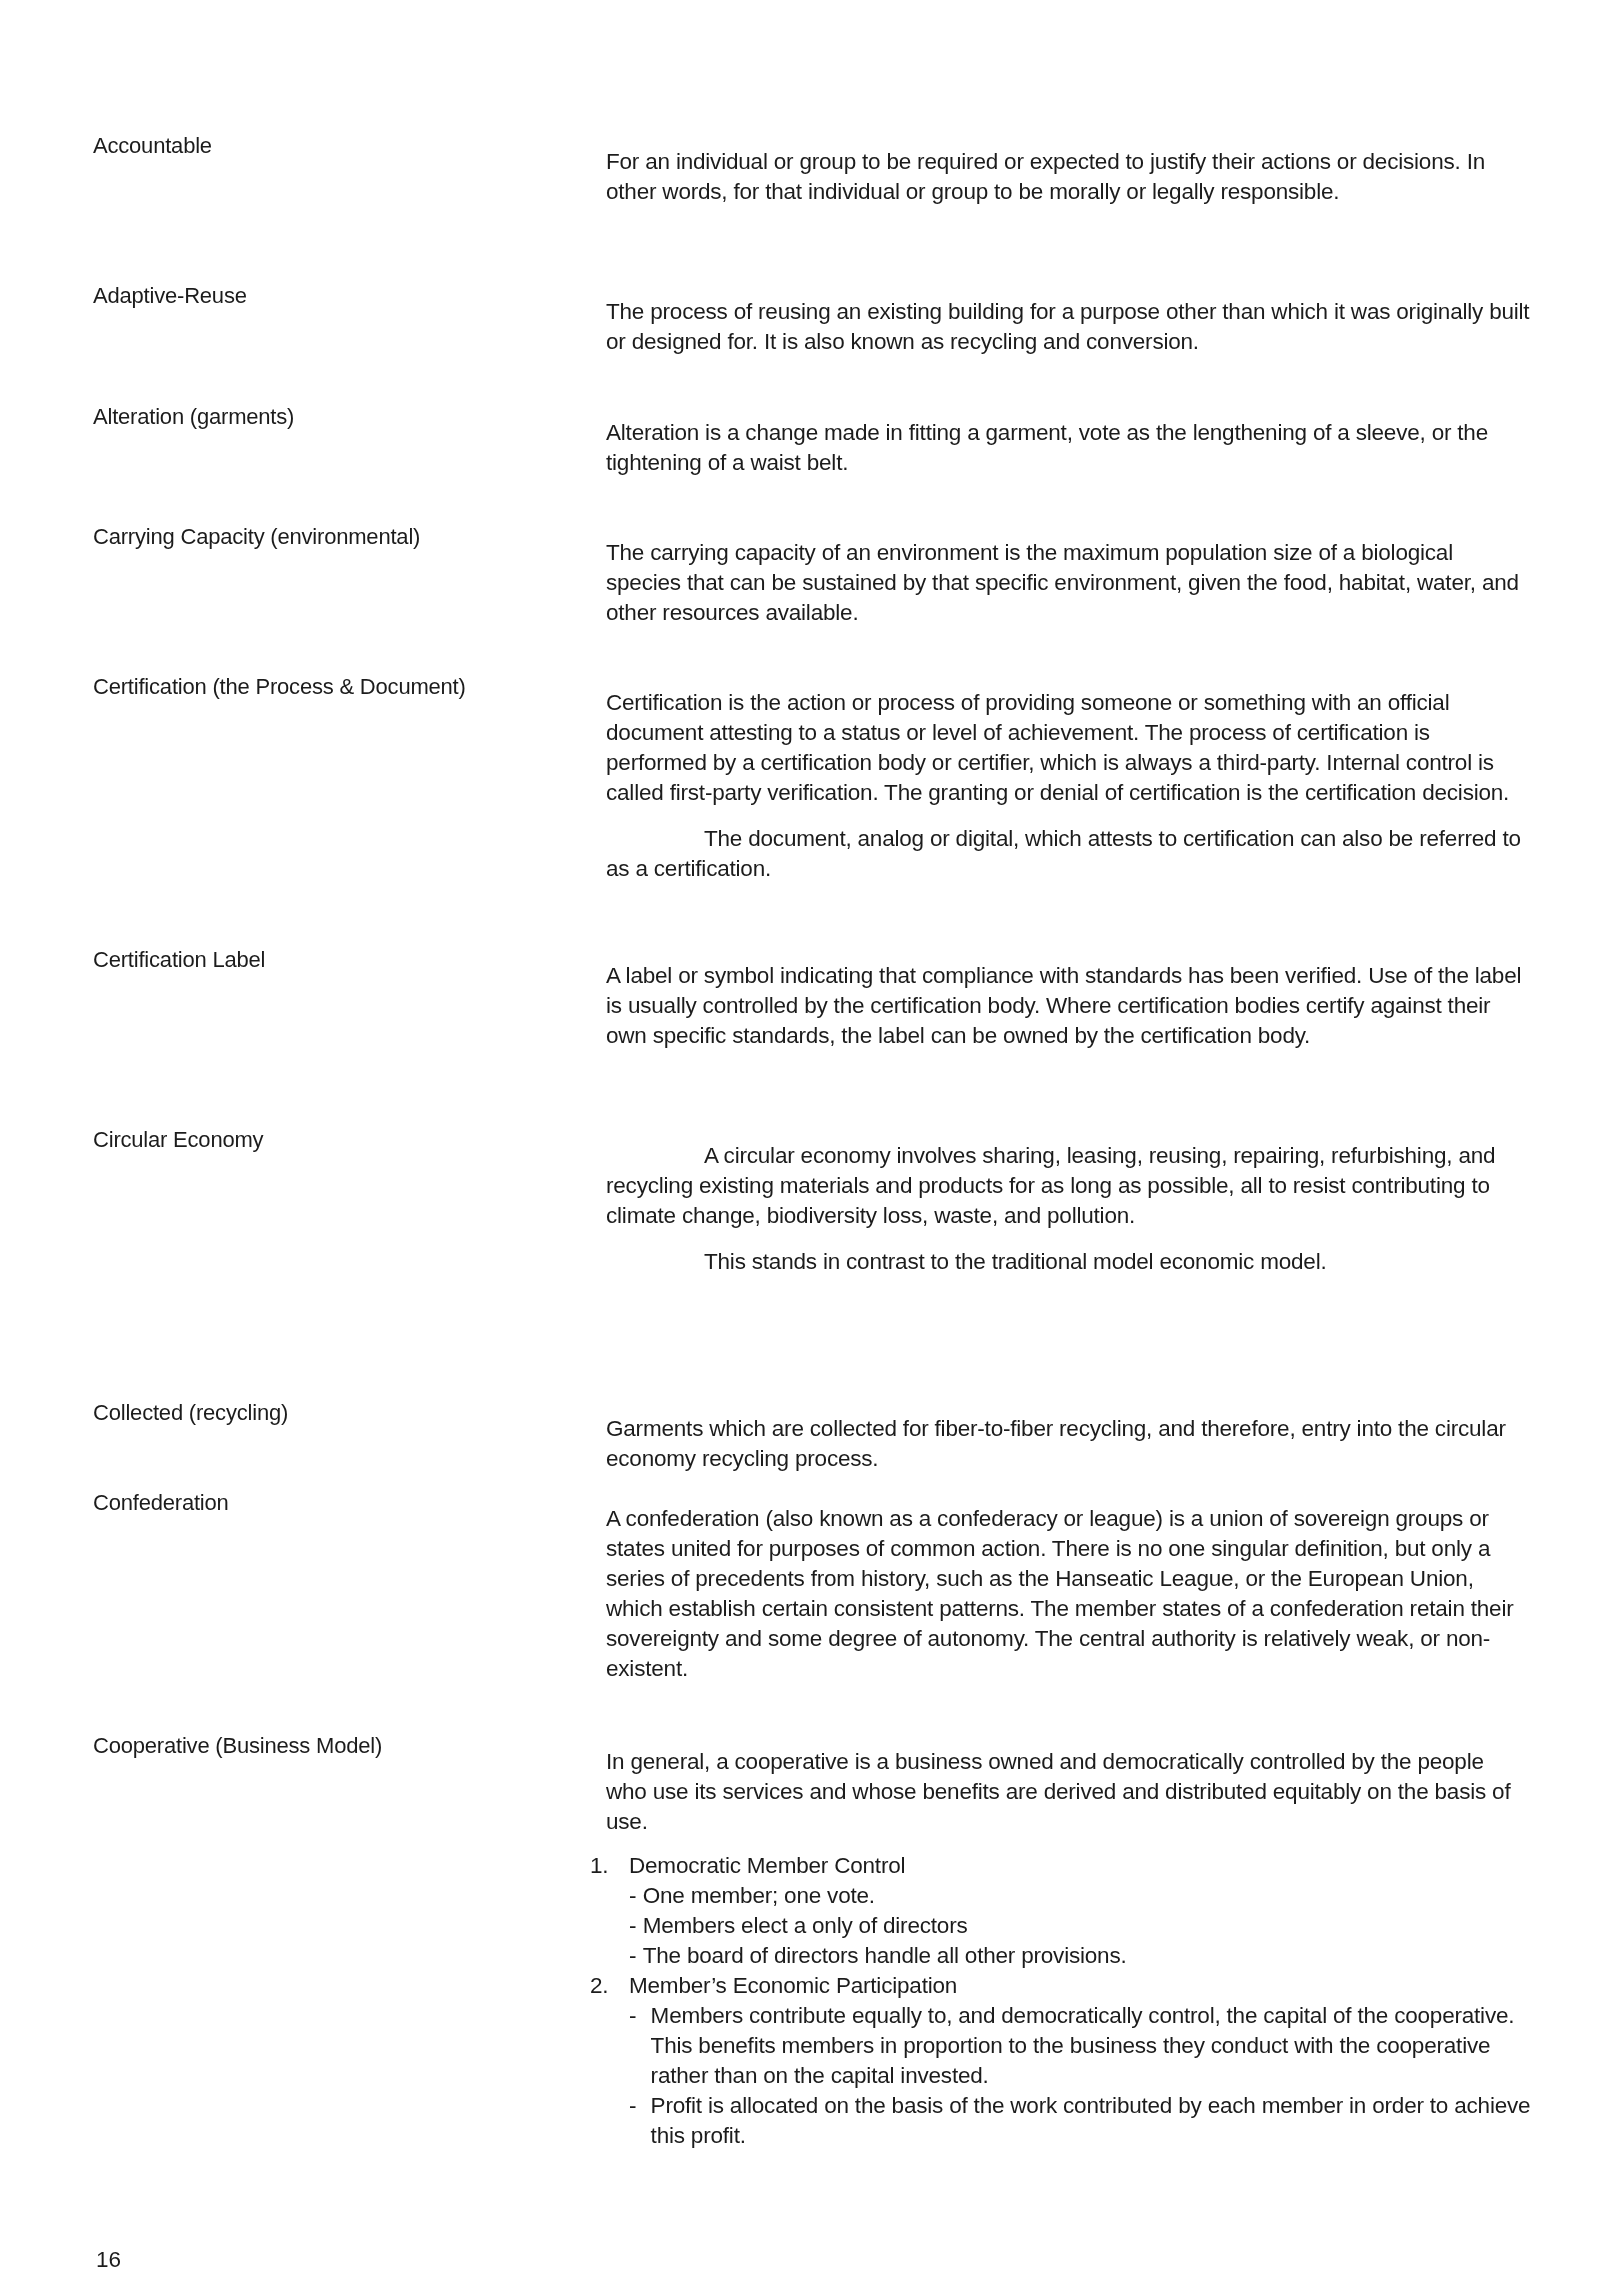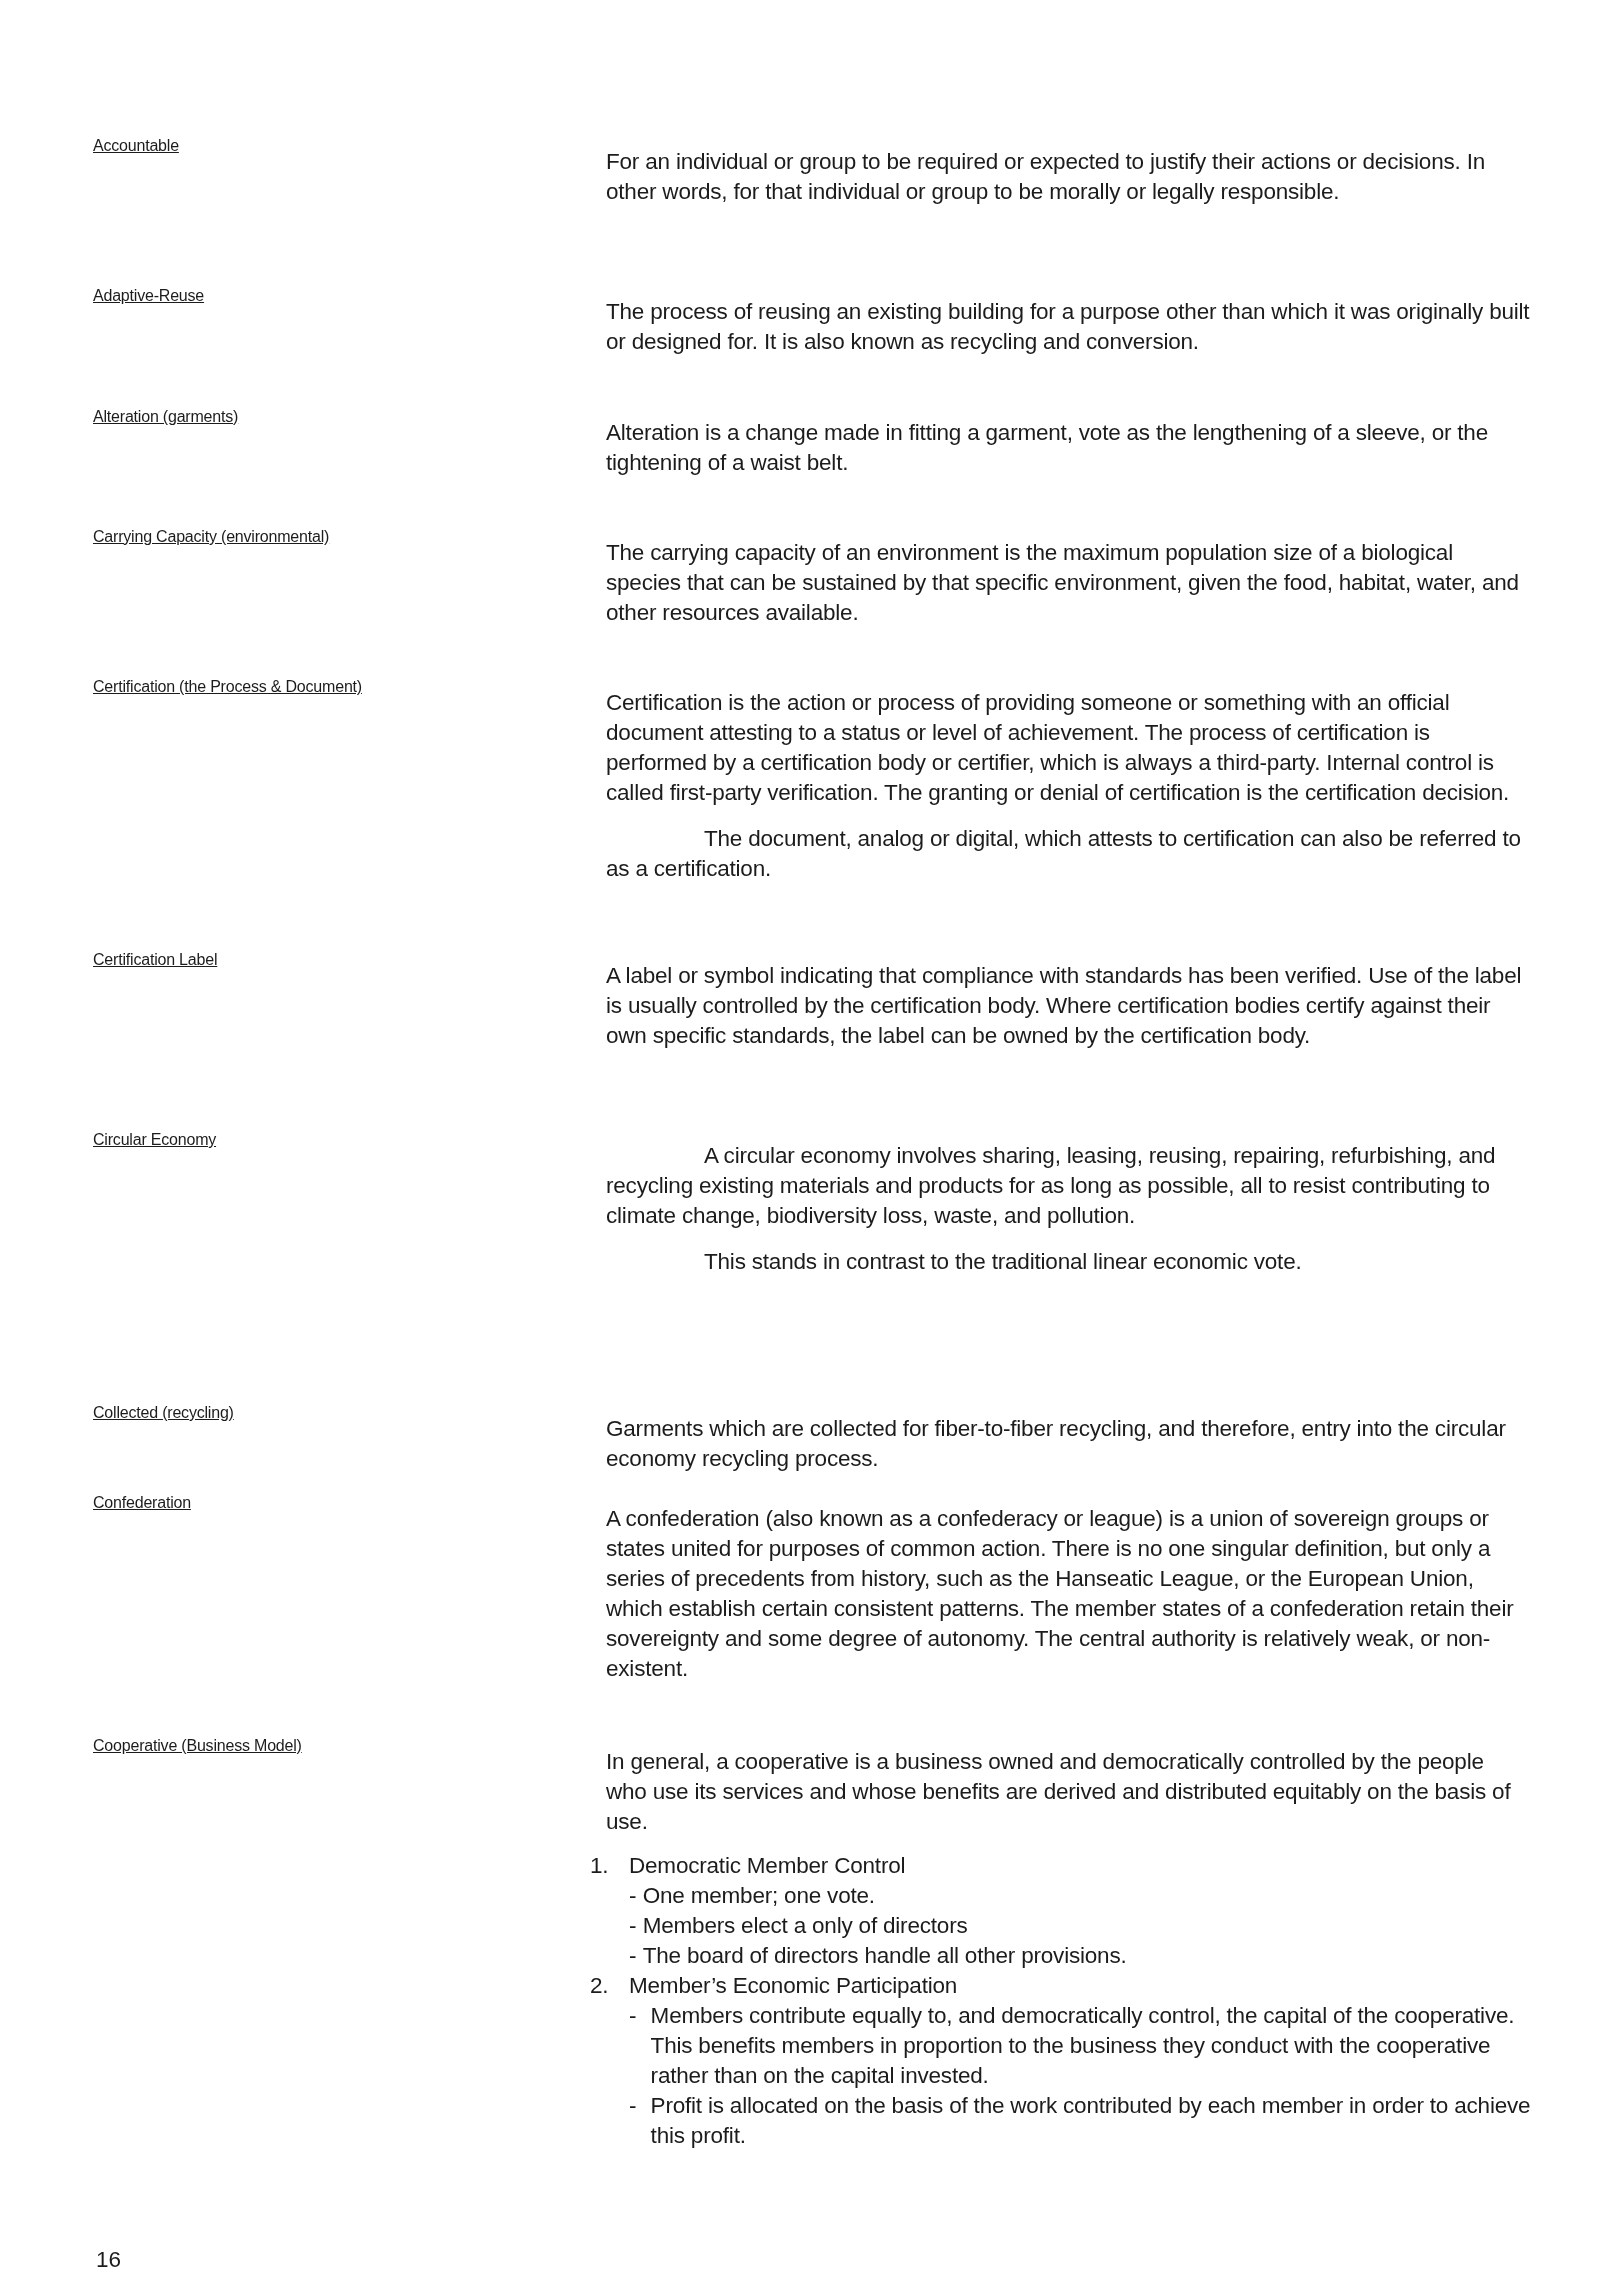--- a/index.html
+++ b/index.html
@@ -4,23 +4,22 @@
 <style>
   html, body { margin: 0; padding: 0; background: #ffffff; }
   body {
     width: 1621px; height: 2293px; position: relative; overflow: hidden;
     font-family: "Liberation Sans", "DejaVu Sans", sans-serif;
     color: #1c1c1c;
   }
   .entry { position: absolute; left: 0; width: 1621px; }
   .term {
     position: absolute; left: 93px; top: 0;
-    font-size: 16px; line-height: 30px; letter-spacing: -0.2px;
+    font-size: 22px; line-height: 30px; letter-spacing: -0.2px;
     white-space: nowrap;
-    text-decoration: underline;
   }
   .def {
     position: absolute; left: 590px; top: 0; width: 956px;
     font-size: 22.5px; line-height: 30px; letter-spacing: -0.2px;
   }
   .def p { margin: 16px; }
   .def p.indent { text-indent: 98px; }
   .list { position: absolute; left: 590px; width: 956px; font-size: 22.5px; line-height: 30px; letter-spacing: -0.2px; }
   .li { position: relative; padding-left: 39px; }
   .li .num { position: absolute; left: 0; top: 0; }
@@ -76,21 +75,21 @@
   <div class="term">Certification Label</div>
   <div class="def">
     <p>A label or symbol indicating that compliance with standards has been verified. Use of the label is usually controlled by the certification body. Where certification bodies certify against their own specific standards, the label can be owned by the certification body.</p>
   </div>
 </div>
 
 <div class="entry" style="top:1125px;">
   <div class="term">Circular Economy</div>
   <div class="def">
     <p class="indent">A circular economy involves sharing, leasing, reusing, repairing, refurbishing, and recycling existing materials and products for as long as possible, all to resist contributing to climate change, biodiversity loss, waste, and pollution.</p>
-    <p class="indent">This stands in contrast to the traditional linear economic vote.</p>
+    <p class="indent">This stands in contrast to the traditional model economic model.</p>
   </div>
 </div>
 
 <div class="entry" style="top:1398px;">
   <div class="term">Collected (recycling)</div>
   <div class="def">
     <p>Garments which are collected for fiber-to-fiber recycling, and therefore, entry into the circular economy recycling process.</p>
   </div>
 </div>
 

